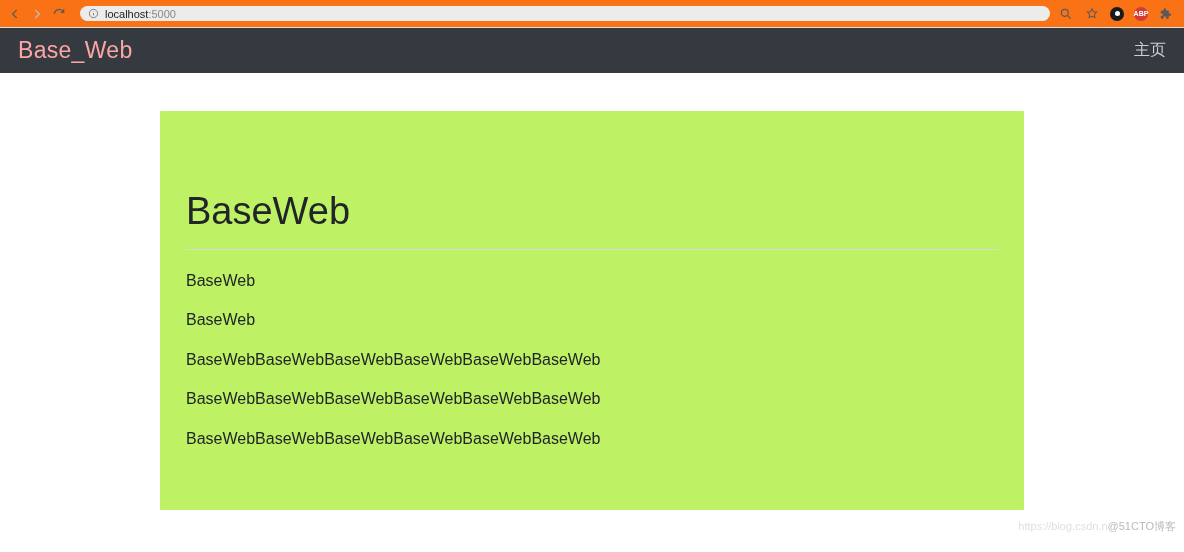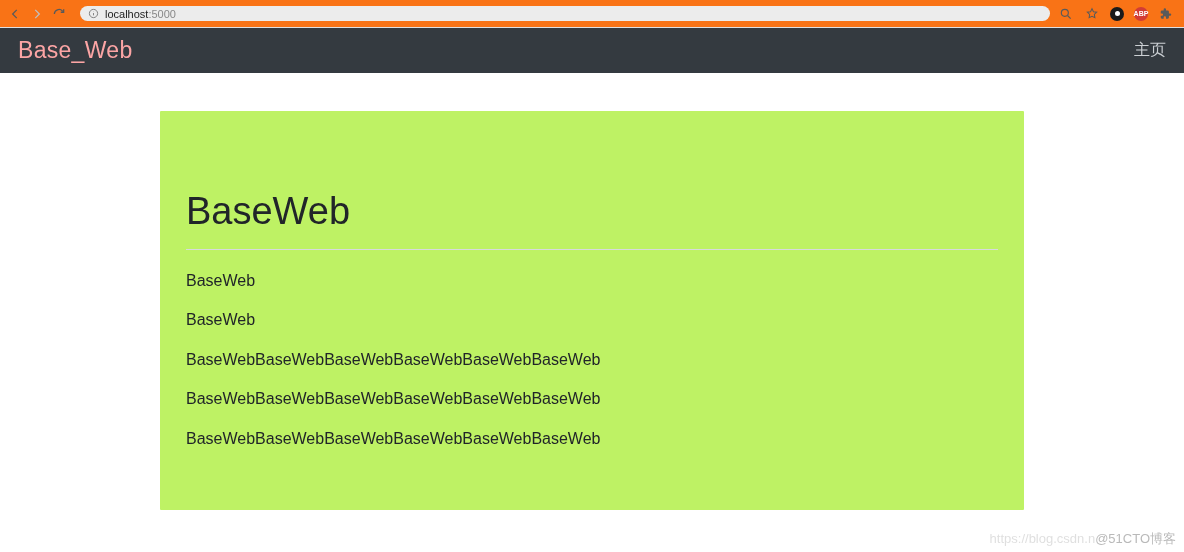--- a/index.html
+++ b/index.html
@@ -105,23 +105,23 @@
     }
     .hero-dark::after{
       content:"";
       position:absolute;
       right:0;top:0;bottom:0;width:55%;
       background: radial-gradient(circle at 70% 40%, rgba(90,100,130,0.25) 0%, transparent 60%),
                   radial-gradient(circle at 40% 80%, rgba(70,80,110,0.2) 0%, transparent 50%);
     }
     .watermark {
       position: absolute;
-      bottom: 4px;
+      bottom: 18px;
       right: 8px;
-      font-size: 13px;
+      font-size: 11px;
       color: rgba(128,128,128,0.55);
     }
     .watermark .faint { color: rgba(128,128,128,0.25); }
   </style>
 </head>
 <body>
 
 <div class="browser-bar">
   <div class="nav-btn">
     <svg viewBox="0 0 24 24" fill="none" stroke="currentColor" stroke-width="2.2">

